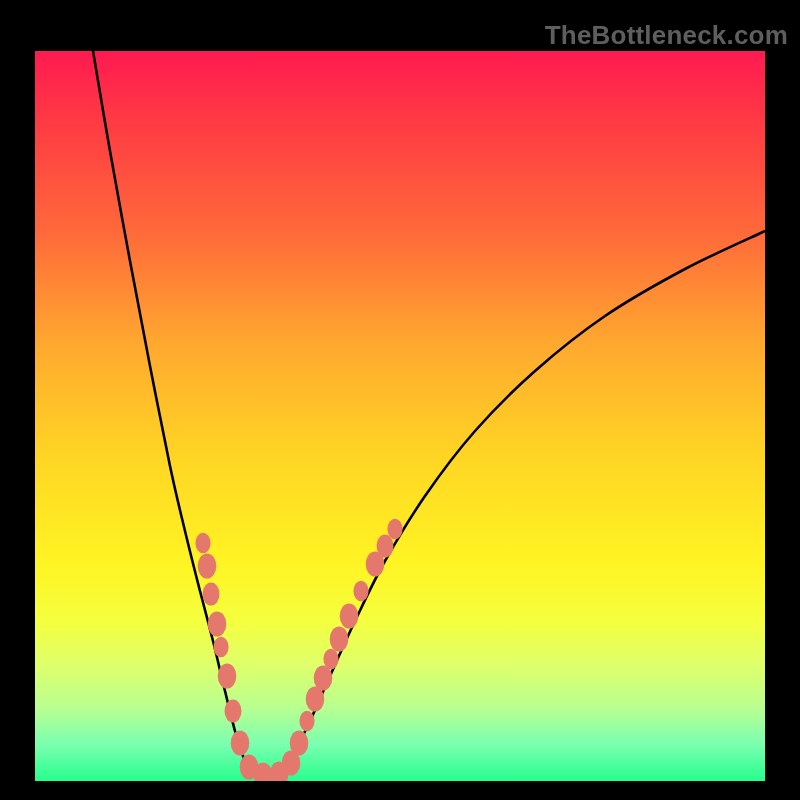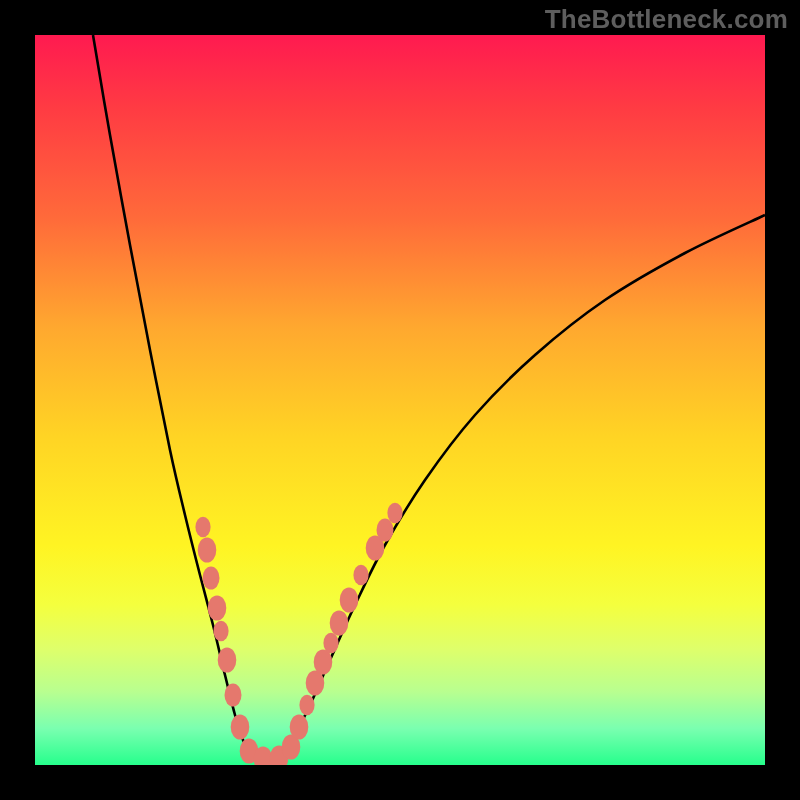--- a/index.html
+++ b/index.html
@@ -5,21 +5,21 @@
   html, body {
     margin: 0;
     padding: 0;
     width: 800px;
     height: 800px;
     background: #000;
     overflow: hidden;
   }
   .frame {
     position: absolute;
-    top: 0;
+    top: 16px;
     left: 0;
     width: 800px;
     height: 700px;
     background: #000;
   }
   .plot {
     position: absolute;
     top: 35px;
     left: 35px;
     width: 730px;

